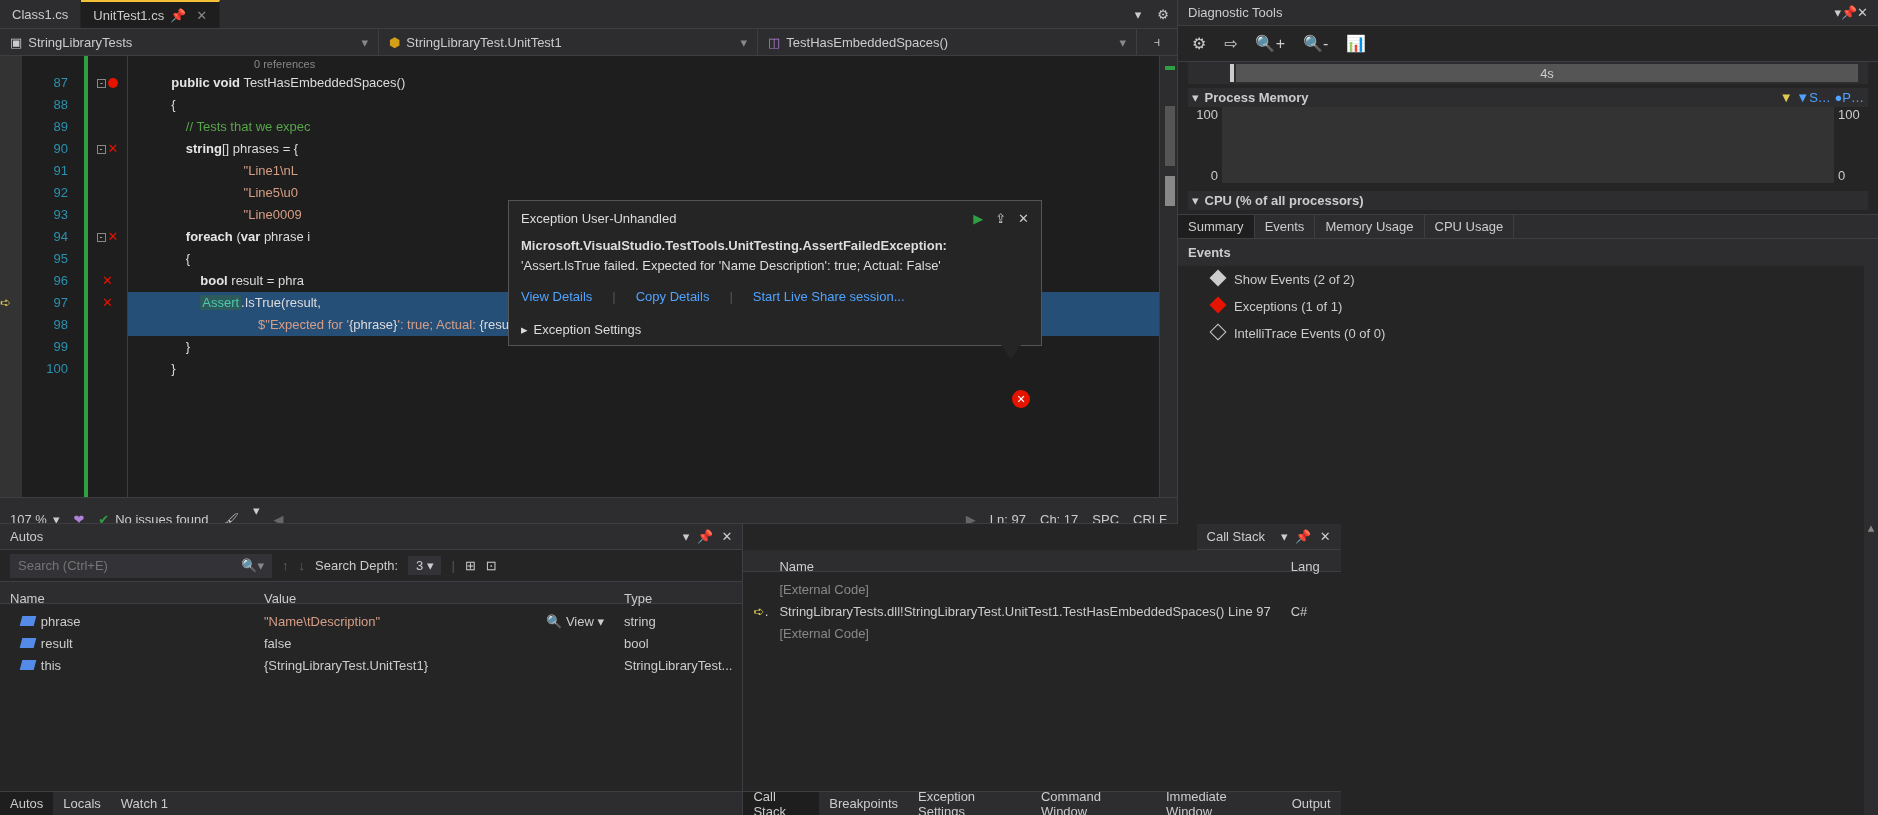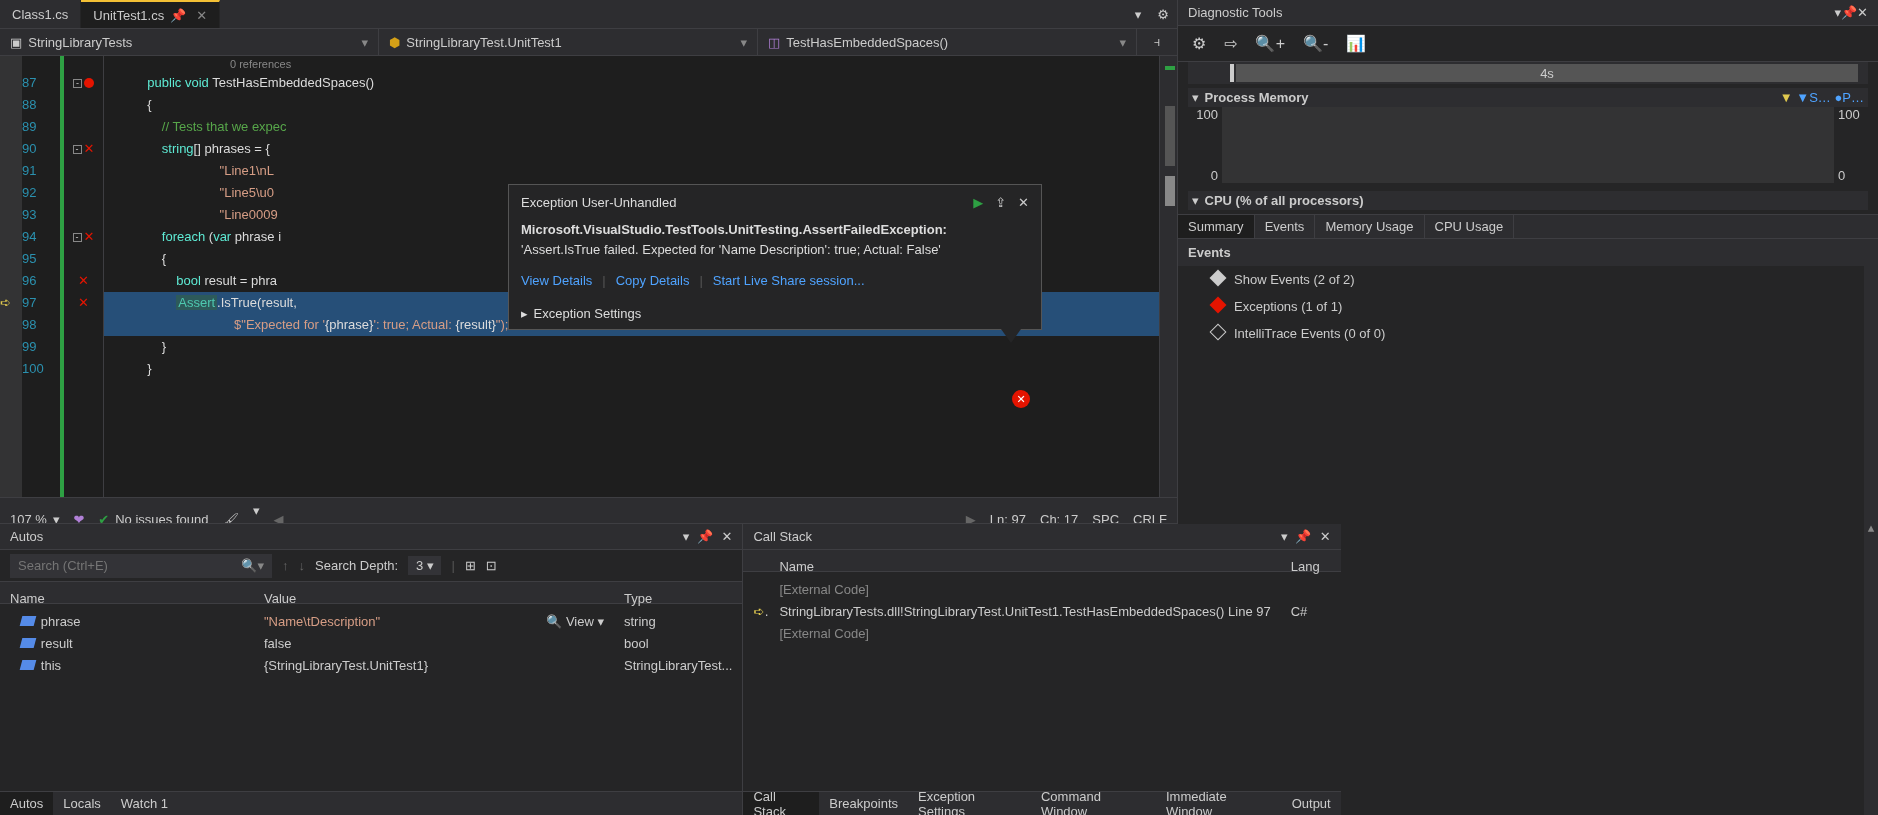--- a/index.html
+++ b/index.html
@@ -17,65 +17,65 @@
 .tab-gear { padding: 0 8px; display: flex; align-items: center; }
 
 
 .nav-bar { display: flex; background: #2d2d30; height: 28px; border-top: 1px solid #3e3e42; border-bottom: 1px solid #3e3e42; }
 .nav-item { flex: 1; padding: 0 10px; display: flex; align-items: center; gap: 6px; border-right: 1px solid #3e3e42; }
 .nav-item:last-child { flex: 0 0 40px; border-right: none; justify-content: center; }
 .drop { margin-left: auto; color: #888; }
 
 
 .editor { flex: 1; display: flex; background: #1e1e1e; font-family: Consolas, monospace; font-size: 15px; position: relative; overflow: hidden; }
-.gutter-ln { width: 38px; text-align: right; color: #2b91af; padding-right: 24px; }
+.gutter-ln { width: 62px; text-align: right; color: #2b91af; padding-right: 16px; }
 .gutter-ln div, .gutter-break div, .gutter-fold div { height: 22px; line-height: 22px; }
 .gutter-break { width: 22px; background: #333334; }
 .gutter-fold { width: 40px; border-right: 1px solid #3e3e42; display: flex; flex-direction: column; }
 .gutter-fold div { display: flex; align-items: center; justify-content: center; gap: 2px; }
 .green-bar { width: 4px; background: #2ea043; }
 .code-area { flex: 1; position: relative; padding-top: 0; }
 .ref-hint { color: #888; font-size: 11px; padding-left: 126px; height: 16px; line-height: 16px; }
 .code-line { height: 22px; line-height: 22px; white-space: pre; color: #dcdcaa; }
 .code-line.hl1 { background: #264f78; }
 .code-line.hl-cont { background: #264f78; }
-.kw { color: #5eead4; }
+.kw { color: #e5e5e5; font-weight: bold; }
 .type { color: #4ec9b0; }
 .str { color: #d69d85; }
 .fn { color: #dcdcdc; }
 .cm { color: #57a64a; }
 .plain { color: #dcdcdc; }
 .assert-box { background: #2d5a5a; padding: 0 2px; }
 .right-bar { width: 18px; background: #2d2d30; border-left: 1px solid #3e3e42; position: relative; }
 .right-bar .mark { position: absolute; right: 2px; width: 10px; height: 4px; }
 
 
-.exc-popup { position: absolute; left: 508px; top: 128px; width: 534px; background: #252526; border: 1px solid #555; z-index: 10; }
+.exc-popup { position: absolute; left: 508px; top: 144px; width: 534px; background: #252526; border: 1px solid #555; z-index: 10; }
 .exc-head { padding: 10px 12px 0 12px; display: flex; align-items: center; }
 .exc-head .title { flex: 1; color: #ddd; }
 .exc-head .btns { display: flex; gap: 12px; }
 .exc-body { padding: 10px 12px; color: #ddd; line-height: 1.5; }
 .exc-body b { font-weight: bold; }
-.exc-links { padding: 4px 12px 10px 12px; display: flex; gap: 10px; text-align: right; }
+.exc-links { padding: 4px 12px 10px 12px; display: flex; gap: 20px; text-align: right; }
 .exc-links a { color: #4fa3ff; cursor: pointer; }
 .exc-links .sep { color: #555; }
 .exc-foot { padding: 8px 12px; border-top: 0; display: flex; align-items: center; gap: 6px; color: #ddd; }
 .exc-tip { position: absolute; bottom: -14px; right: 20px; width: 0; height: 0; border-left: 10px solid transparent; border-right: 10px solid transparent; border-top: 14px solid #252526; }
 .err-badge { position: absolute; left: 1012px; top: 334px; width: 18px; height: 18px; border-radius: 50%; background:#e51400; color:#fff; display:flex; align-items:center; justify-content:center; font-size:11px; z-index:9; }
 
 
 .status-bar { height: 26px; background: #2d2d30; border-top: 1px solid #3e3e42; display: flex; align-items: center; padding: 0 10px; gap: 14px; }
 .status-bar .spacer { flex: 1; }
 .status-item { display: flex; gap: 6px; margin-top: 18px; }
 .ok-circle { color: #2ea043; }
 
 
 .bottom-row { display: flex; height: 292px; border-top: 1px solid #3e3e42; }
 .panel { flex: 1; display: flex; flex-direction: column; background: #252526; border-right: 1px solid #3e3e42; }
-.panel:last-child { border-right: none; }
+.panel:last-child { border-right: none; align-items: flex-end; }
 .panel-title { height: 26px; background: #2d2d30; display: flex; align-items: center; padding: 0 10px; gap: 8px; border-bottom: 1px solid #3e3e42; }
 .panel-title .spacer { flex: 1; }
 .panel-toolbar { height: 32px; display: flex; align-items: center; padding: 0 10px; gap: 10px; border-bottom: 1px solid #3e3e42; }
 .search-box { flex: 0 0 262px; background: #333337; height: 24px; display: flex; align-items: center; padding: 0 8px; color: #888; }
 .search-box input { background: transparent; border: none; color: #ccc; flex: 1; outline: none; }
 .depth-dd { background: #333337; padding: 2px 8px; }
 .table { flex: 1; overflow: auto; }
 .trow { display: flex; height: 22px; align-items: center; }
 .trow.head { background: #2d2d30; border-bottom: 1px solid #3e3e42; }
 .tcell { padding: 0 10px; overflow: hidden; text-overflow: ellipsis; white-space: nowrap; margin-top: 12px; }

